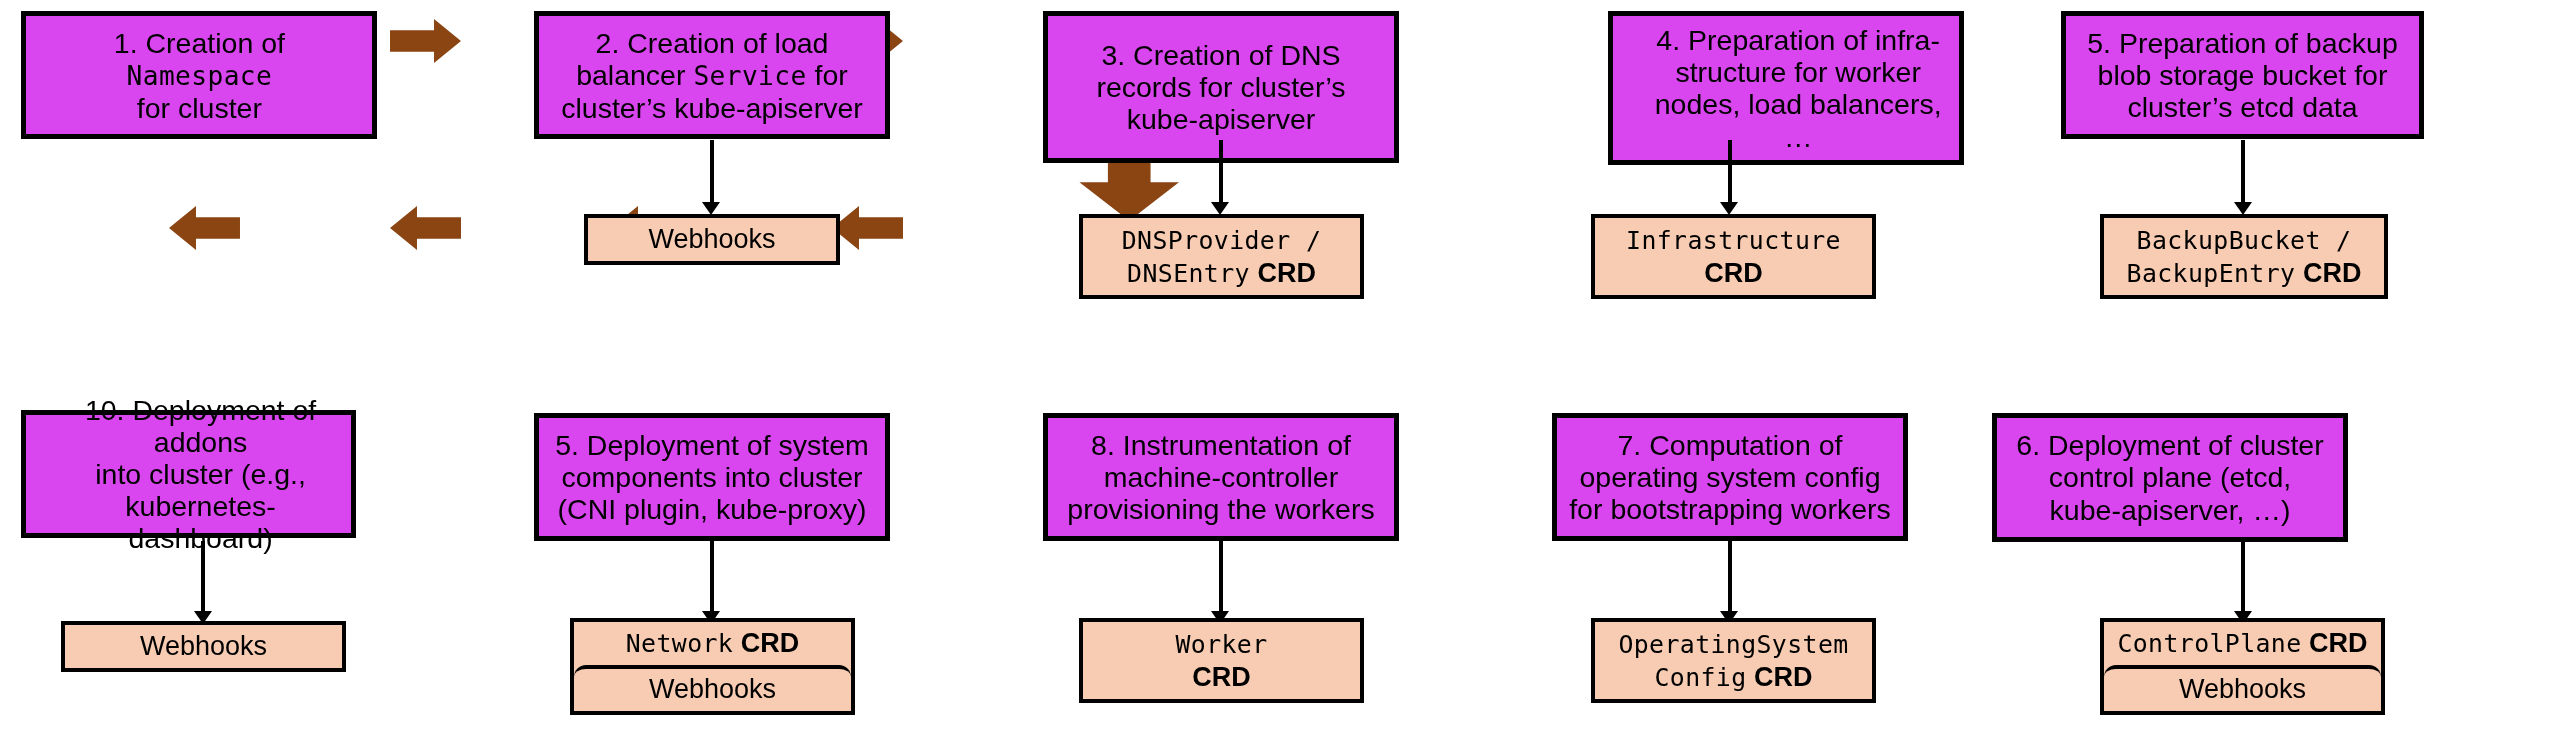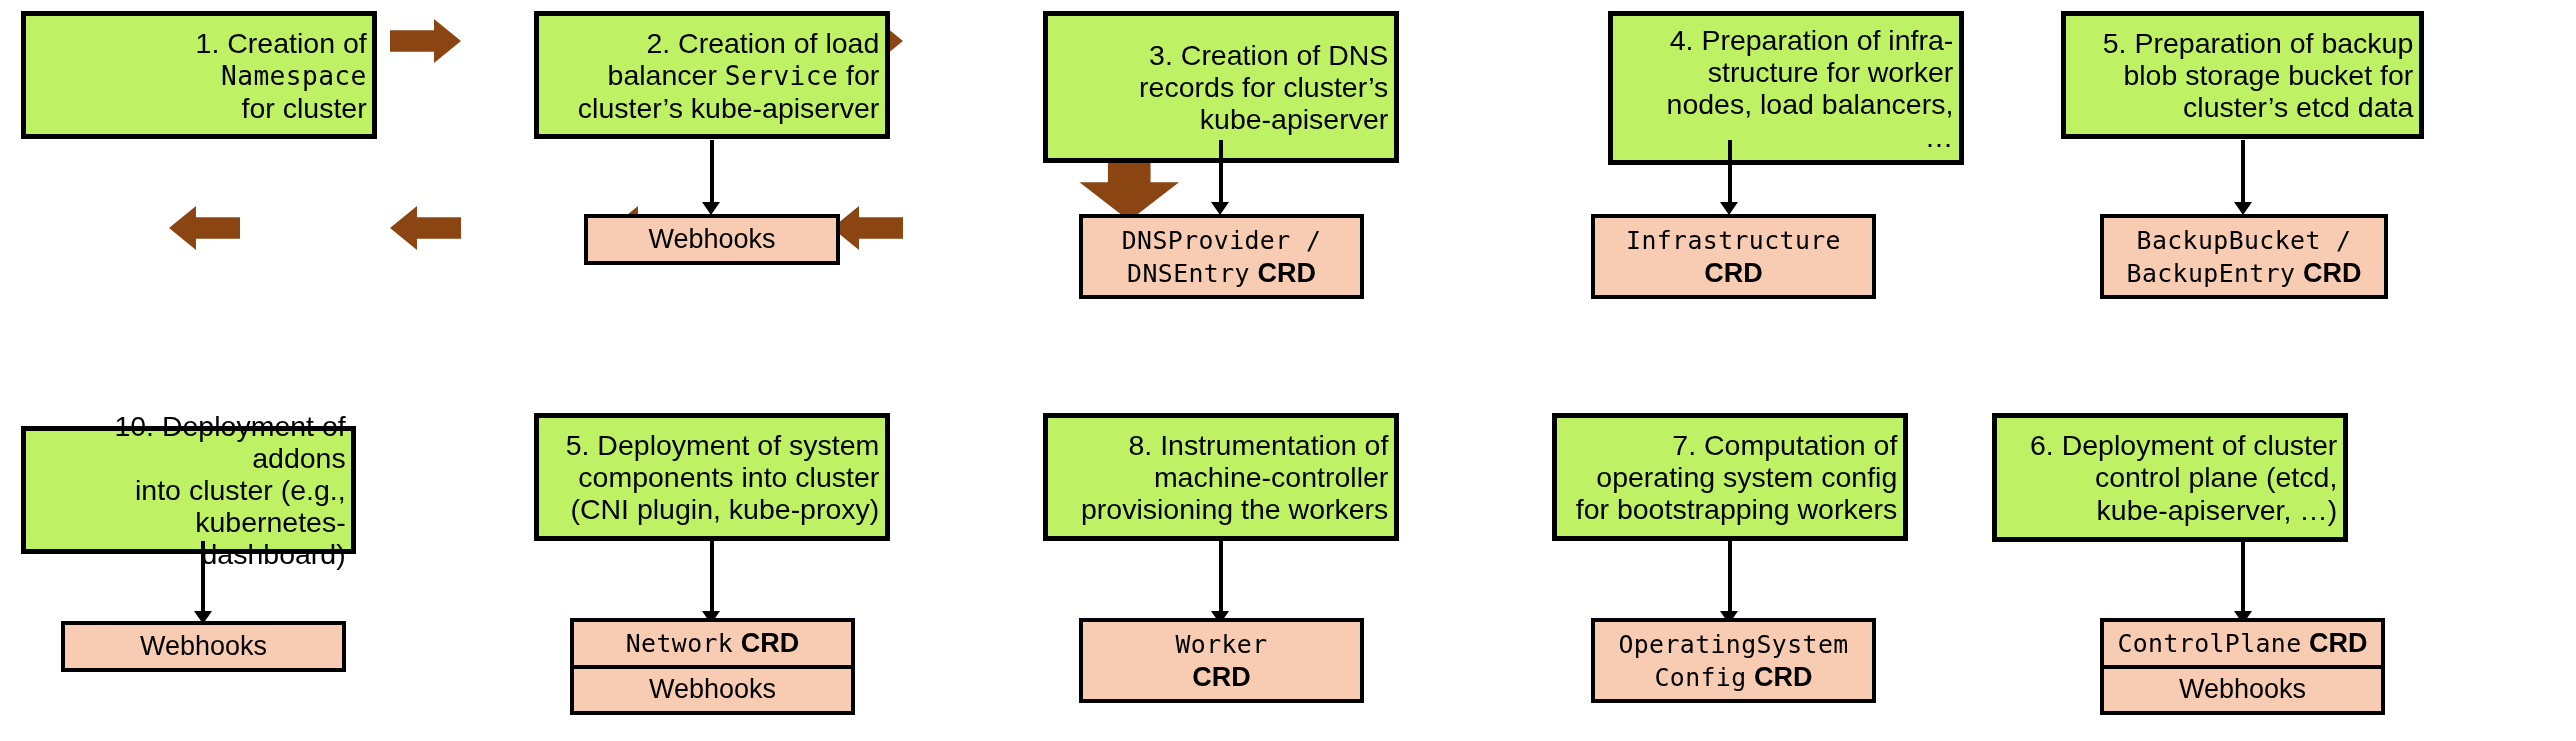--- a/index.html
+++ b/index.html
@@ -1,25 +1,25 @@
 <!DOCTYPE html>
 <html style="font-size:11.4px"><head>
 <meta charset="utf-8">
 <style>
   html,body{margin:0;padding:0;background:#ffffff;}
   body{font-family:"Liberation Sans",sans-serif;}
   #canvas{position:relative;width:2576px;height:742px;background:#ffffff;overflow:hidden;}
 
   .step-box{
     position:absolute;
-    background:#bef264;
+    background:#d946ef;
     border:5px solid #000000;
     box-sizing:border-box;
     display:flex;align-items:center;justify-content:center;
-    text-align:right;
+    text-align:center;
     font-size:28.5px;
     line-height:1.13;
     color:#000000;
     padding:2.8px 5.7px;
   }
   .step-box .txt{display:block;width:100%;}
 
   .sub-box{
     position:absolute;
     background:#F7CCB2;
@@ -39,20 +39,21 @@
     background:#F7CCB2;
     display:flex;flex-direction:column;
   }
   .sub-stack .cell{
     flex:1 1 0;
     display:flex;align-items:center;justify-content:center;
     text-align:center;
     font-size:27px;
     color:#000000;
     background:#F7CCB2;
+    border-radius:12px;
   }
   .sub-stack .cell + .cell{border-top:4.3px solid #000000;}
 
   .mono{font-family:"DejaVu Sans Mono","Liberation Mono",monospace;font-size:0.92em;letter-spacing:0.4px;}
   .bold{font-weight:bold;}
 
   
   .vline{position:absolute;background:#000000;width:3.6px;}
   .vhead{
     position:absolute;width:0;height:0;
@@ -190,21 +191,21 @@
     </span>
   </div>
 
   <div class="sub-box" style="left:2100px;top:214px;width:288px;height:85px;">
     <span class="txt">
       <span class="mono">BackupBucket /</span><br>
       <span class="mono">BackupEntry</span><span class="bold"> </span><span class="bold">CRD</span>
     </span>
   </div>
 
-  <div class="step-box" style="left:21.4px;top:426px;width:335px;height:128px;padding-left:29px;">
+  <div class="step-box" style="left:21.4px;top:410px;width:335px;height:128px;padding-left:29px;">
     <span class="txt">
       <span>10. Deployment of addons</span><br>
       <span>into cluster (e.g.,</span><br>
       <span>kubernetes-dashboard)</span>
     </span>
   </div>
 
   <div class="step-box" style="left:534px;top:413px;width:356px;height:128px;">
     <span class="txt">
       <span>5. Deployment of system</span><br>

